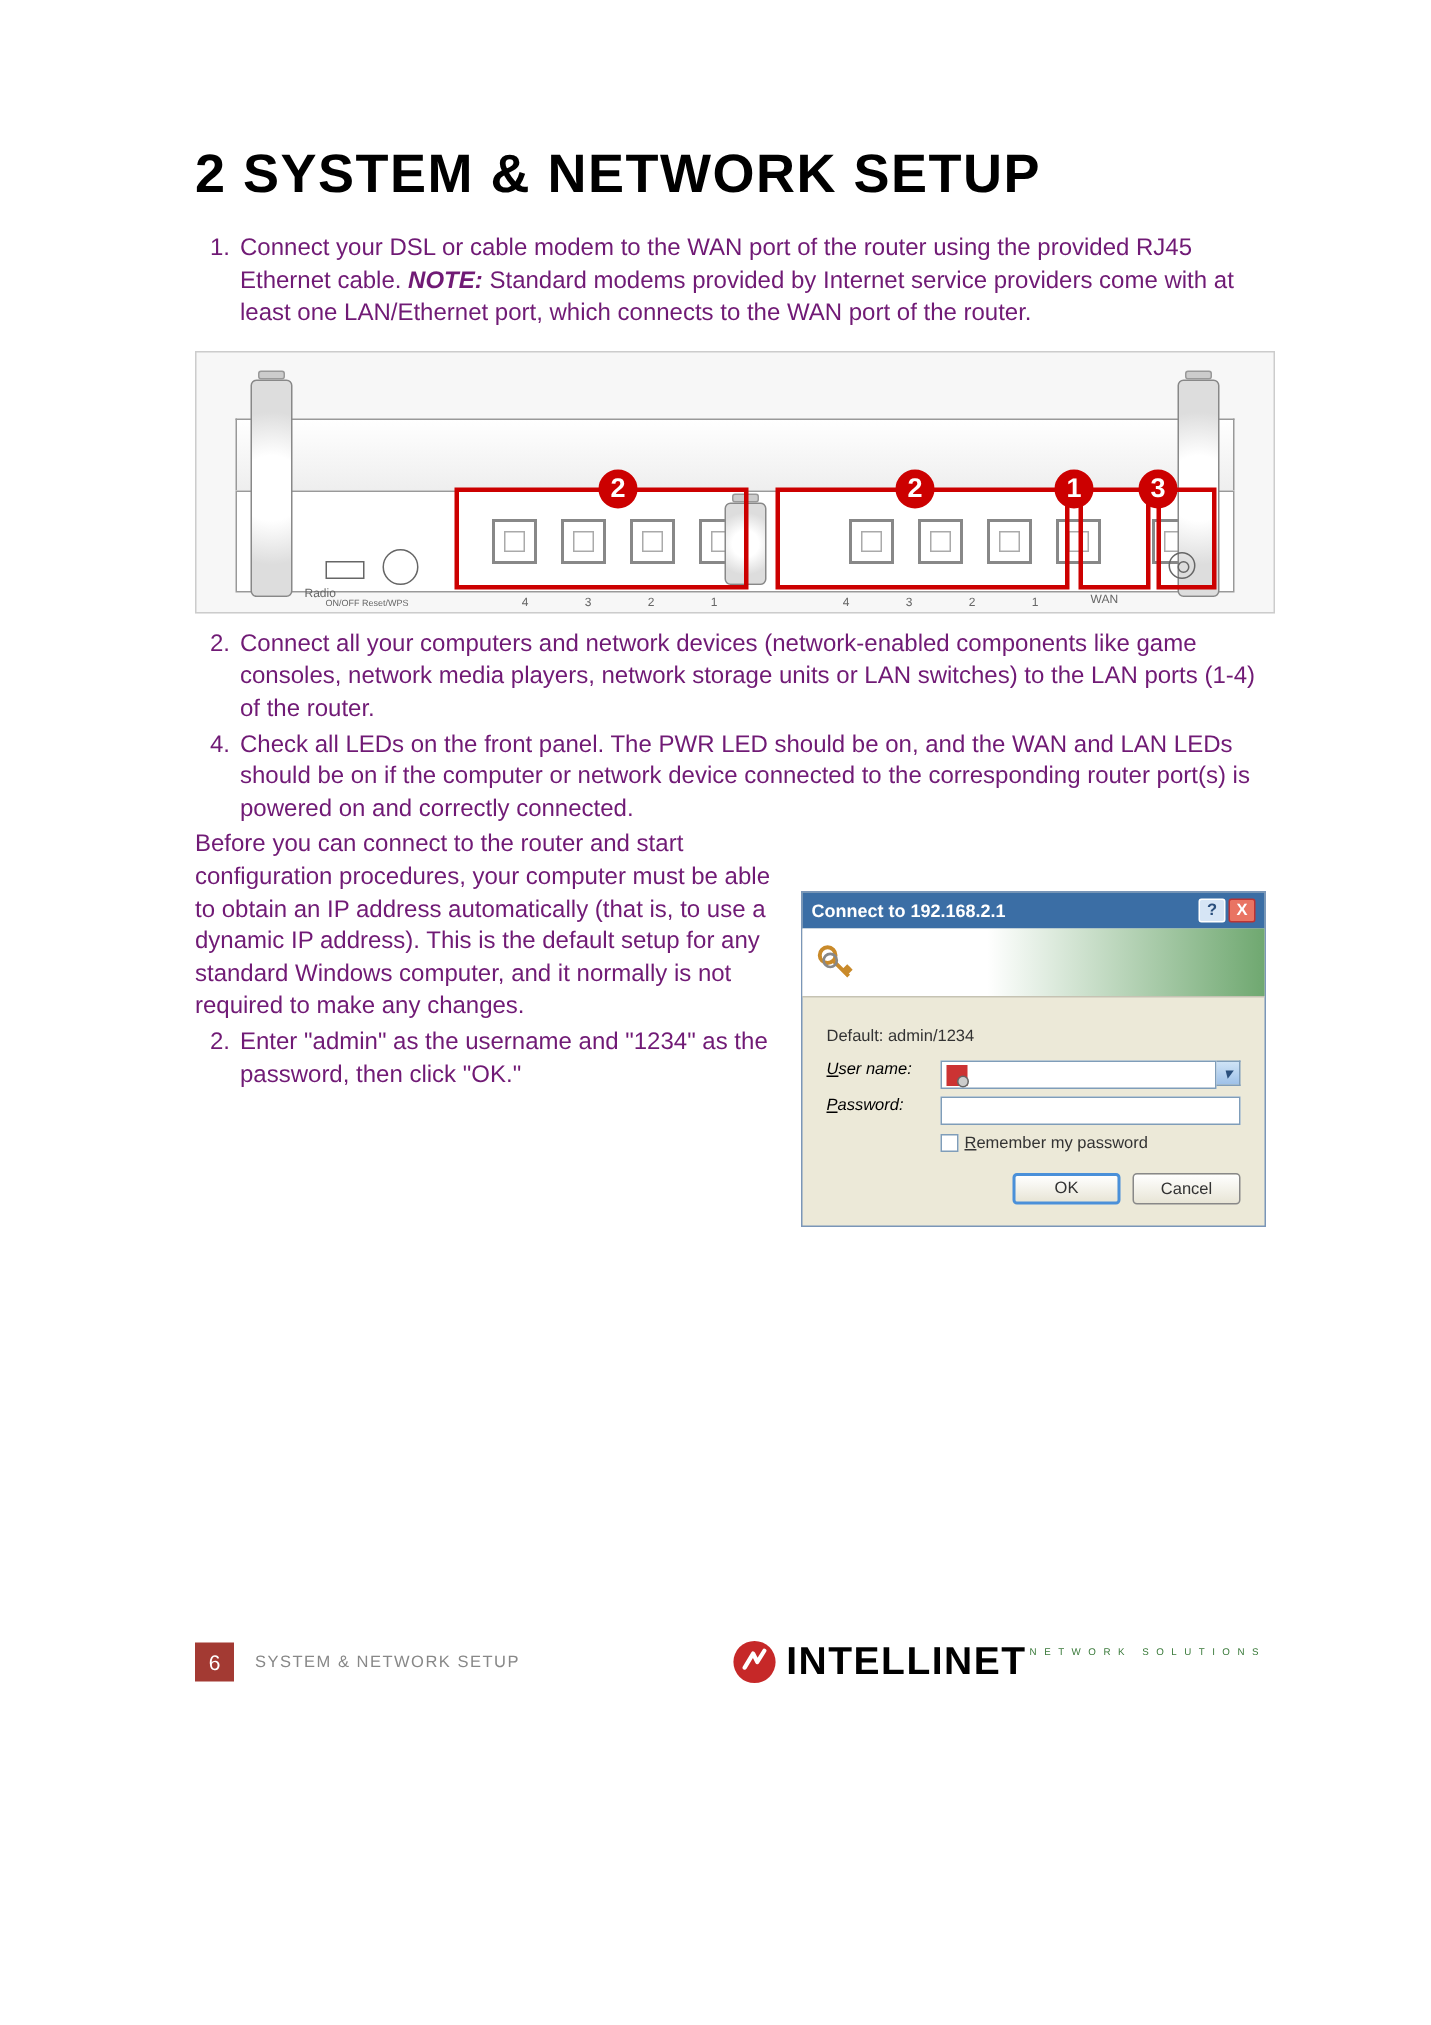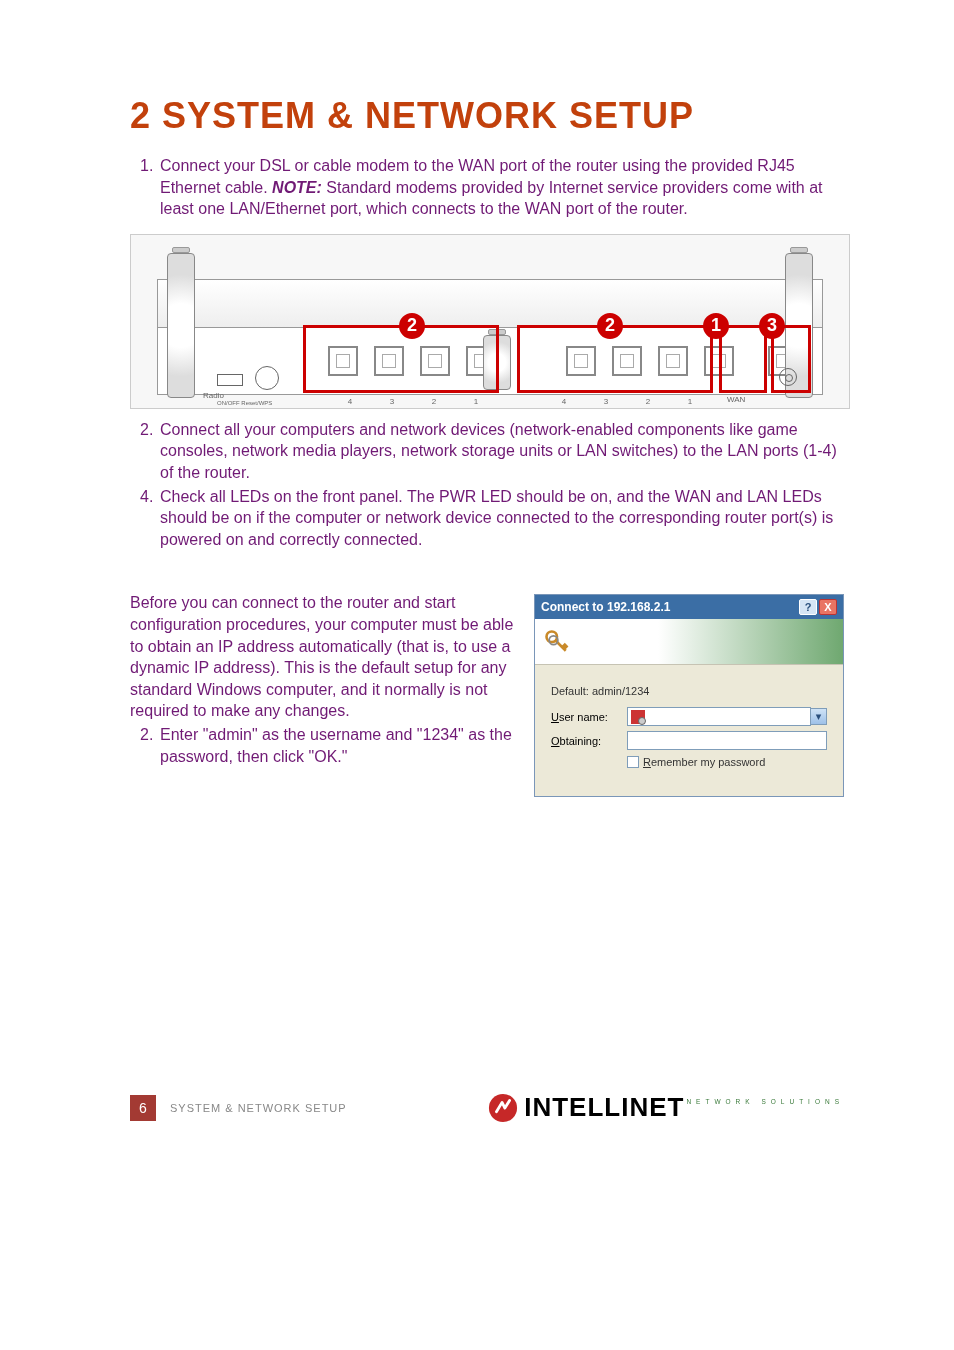--- a/index.html
+++ b/index.html
@@ -12,21 +12,21 @@
     color: #333;
   }
   .page {
     padding: 95px 110px 0 130px;
   }
   h1 {
     font-family: Arial, Helvetica, sans-serif;
     font-weight: 900;
     font-size: 36px;
     letter-spacing: 1px;
-    color: #c2410c;
+    color: #000000;
     margin-bottom: 18px;
   }
   h2 {
     font-family: Arial, Helvetica, sans-serif;
     font-weight: 900;
     font-size: 21px;
     letter-spacing: 0.5px;
     color: #000;
     margin-bottom: 12px;
     margin-top: 18px;
@@ -154,21 +154,21 @@
   .dlg-banner {
     height: 46px;
     background: linear-gradient(90deg, #fff 0%, #fff 40%, #6fa870 100%);
     display:flex; align-items:center; padding: 4px 8px;
     border-bottom: 1px solid #c6c3b3;
   }
   .key-icon {
     width: 28px; height: 28px;
   }
   .dlg-body { padding: 20px 16px 14px 16px; }
-  .dlg-row { display:flex; align-items:center; margin: 5px 0; }
+  .dlg-row { display:flex; align-items:flex-start; margin: 5px 0; font-style: italic; }
   .dlg-label { width: 76px; color:#000; }
   .dlg-input {
     flex: 1; height: 19px; border: 1px solid #7f9db9; background:#fff;
     display:flex; align-items:center; padding: 0 3px;
   }
   .dlg-input .ico { width:14px; height:14px; background:#c33; position:relative; margin-right:3px; }
   .dlg-input .ico::after { content:''; position:absolute; right:-1px; bottom:-1px; width:6px; height:6px; background:#ccc; border:1px solid #666; border-radius:50%; }
   .dlg-combo-btn {
     width: 16px; height: 17px; background: linear-gradient(#cfe3f6,#9ec1e8);
     border: 1px solid #7f9db9; border-left:none;
@@ -226,21 +226,21 @@
     color: #000;
     line-height: 0.9;
   }
   .brand-sub {
     font-size: 6.5px;
     letter-spacing: 5px;
     color: #3a7a3a;
     margin-top: 2px;
     margin-left: 2px;
   }
-  .intro-p { margin-bottom: 2px; margin-top: 40px; }
+  .intro-p { margin-bottom: 2px; }
 </style>
 </head>
 <body>
 
 <div class="page">
   <h1>2 SYSTEM &amp; NETWORK SETUP</h1>
 
 
   <ol>
     <li>
@@ -336,26 +336,30 @@
       <div class="dlg-body">
         <div style="margin-bottom:10px;">Default: admin/1234</div>
         <div class="dlg-row">
           <span class="dlg-label underline-first">User name:</span>
           <span class="dlg-input">
               <span class="ico"></span>
             </span>
           <span class="dlg-combo-btn">▾</span>
         </div>
         <div class="dlg-row">
-          <span class="dlg-label underline-first">Obtaining:</span>
+          <span class="dlg-label underline-first">Password:</span>
           <span class="dlg-input"></span>
         </div>
         <div class="dlg-check">
           <span class="dlg-checkbox"></span>
           <span class="underline-first">Remember my password</span>
+        </div>
+        <div class="dlg-buttons">
+          <span class="dlg-button primary">OK</span>
+          <span class="dlg-button">Cancel</span>
         </div>
       </div>
     </div>
   </div>
 </div>
 
 <div class="footer">
   <div class="page-num">6</div>
   <div class="footer-text">SYSTEM &amp; NETWORK SETUP</div>
   <div class="brand">

